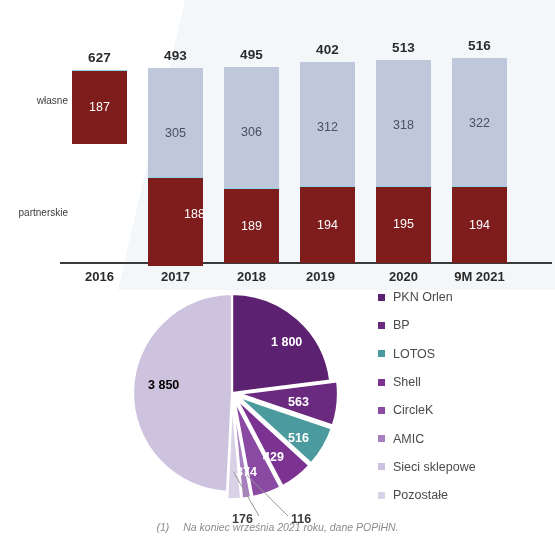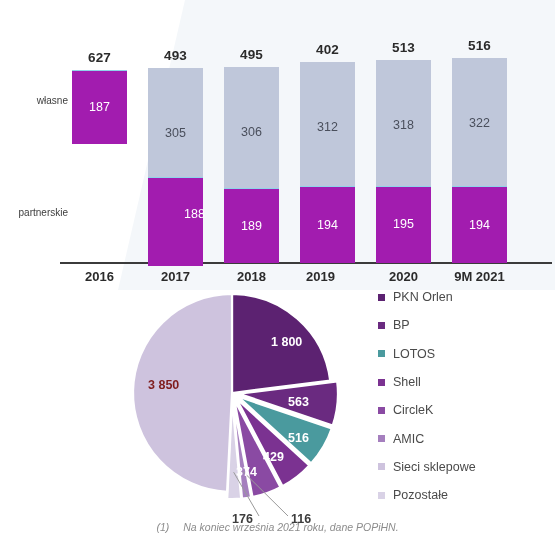--- a/index.html
+++ b/index.html
@@ -66,21 +66,21 @@
     align-items: center;
     justify-content: center;
     box-sizing: border-box;
   }
   .seg-top {
     background: #bfc7da;
     color: #4a4f5c;
     font-size: 12.5px;
   }
   .seg-bot {
-    background: #a21caf;
+    background: #7f1d1d;
     color: #ffffff;
     font-size: 12.5px;
     border-top: 1px solid #8fd3ea;
   }
   .seg-val { position: absolute; }
   .seg-top .seg-val { top: 58px; }
 
   .axis-line {
     position: absolute;
     left: 60px;
@@ -109,21 +109,21 @@
     z-index: 2;
   }
   .pie-val {
     position: absolute;
     font-size: 12.5px;
     font-weight: bold;
     white-space: nowrap;
     pointer-events: none;
   }
   .pie-val.on-dark { color: #ffffff; }
-  .pie-val.on-light { color: #7f1d1d; text-align: center; }
+  .pie-val.on-light { color: #000000; text-align: center; }
   .pie-val.outside { color: #3d3d3d; font-weight: bold; }
 
   
   #pie-legend {
     position: absolute;
     left: 378px;
     top: 283px;
     width: 175px;
     z-index: 2;
   }

